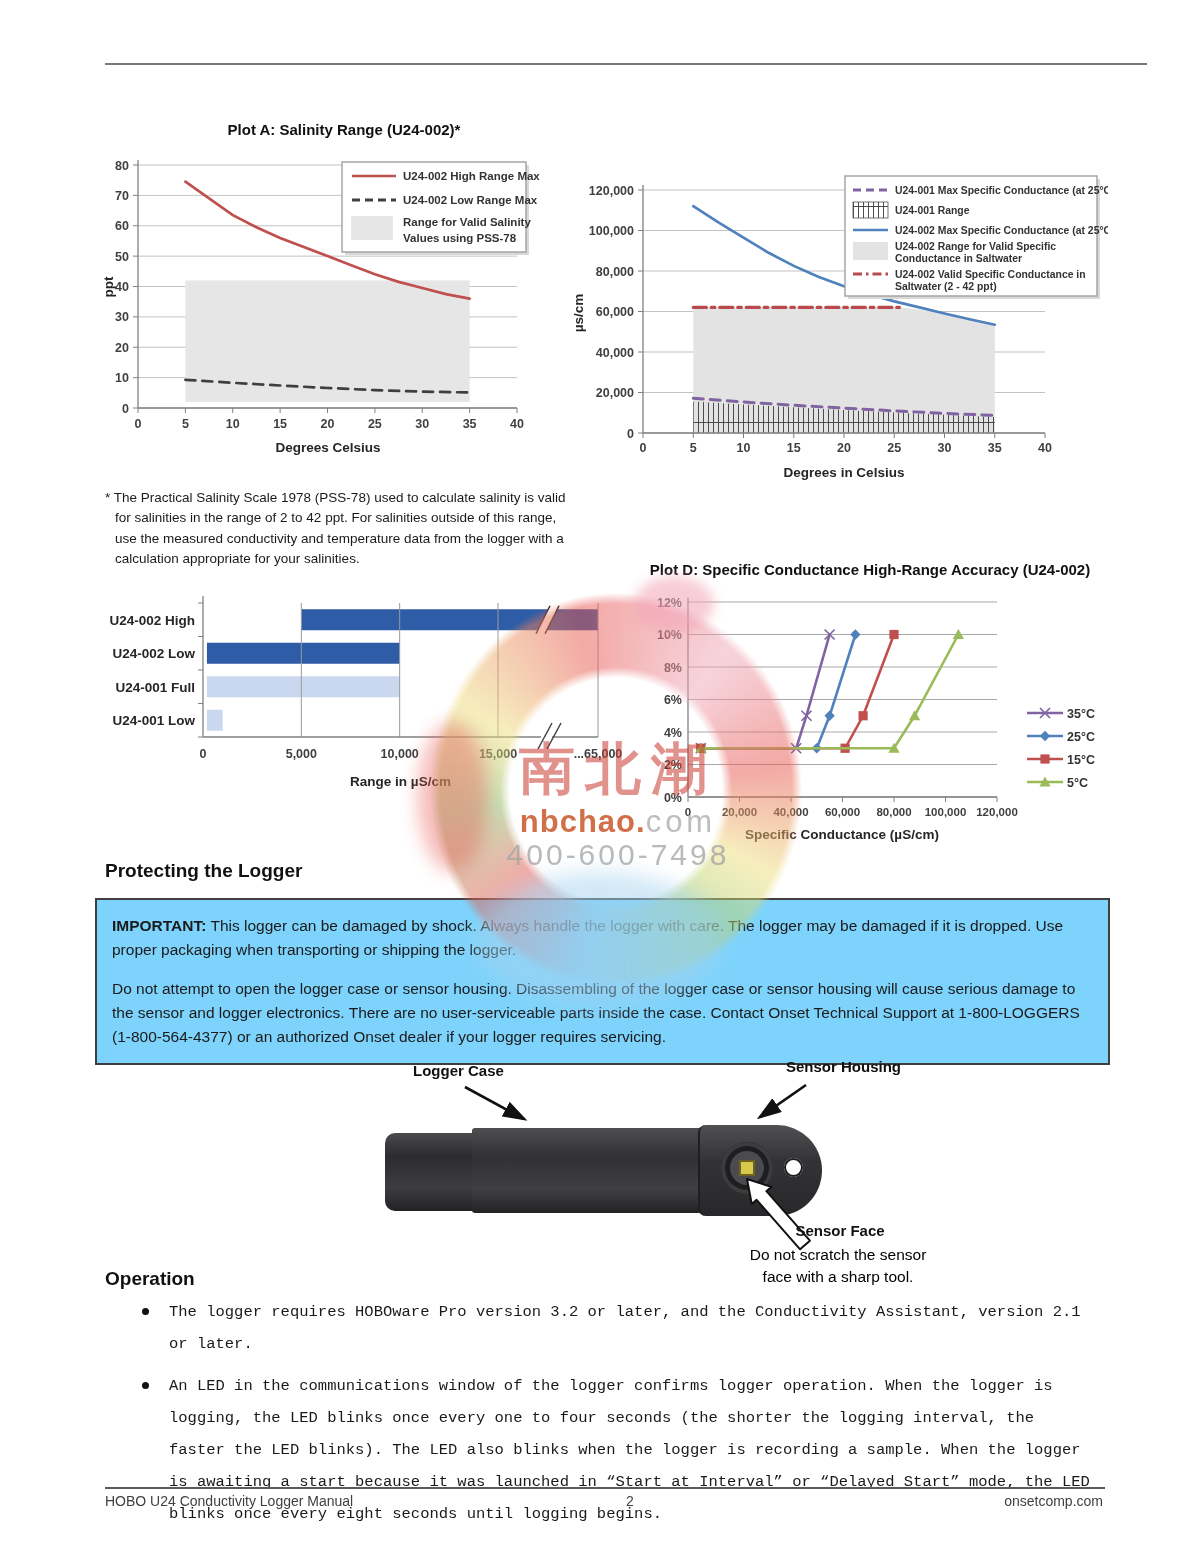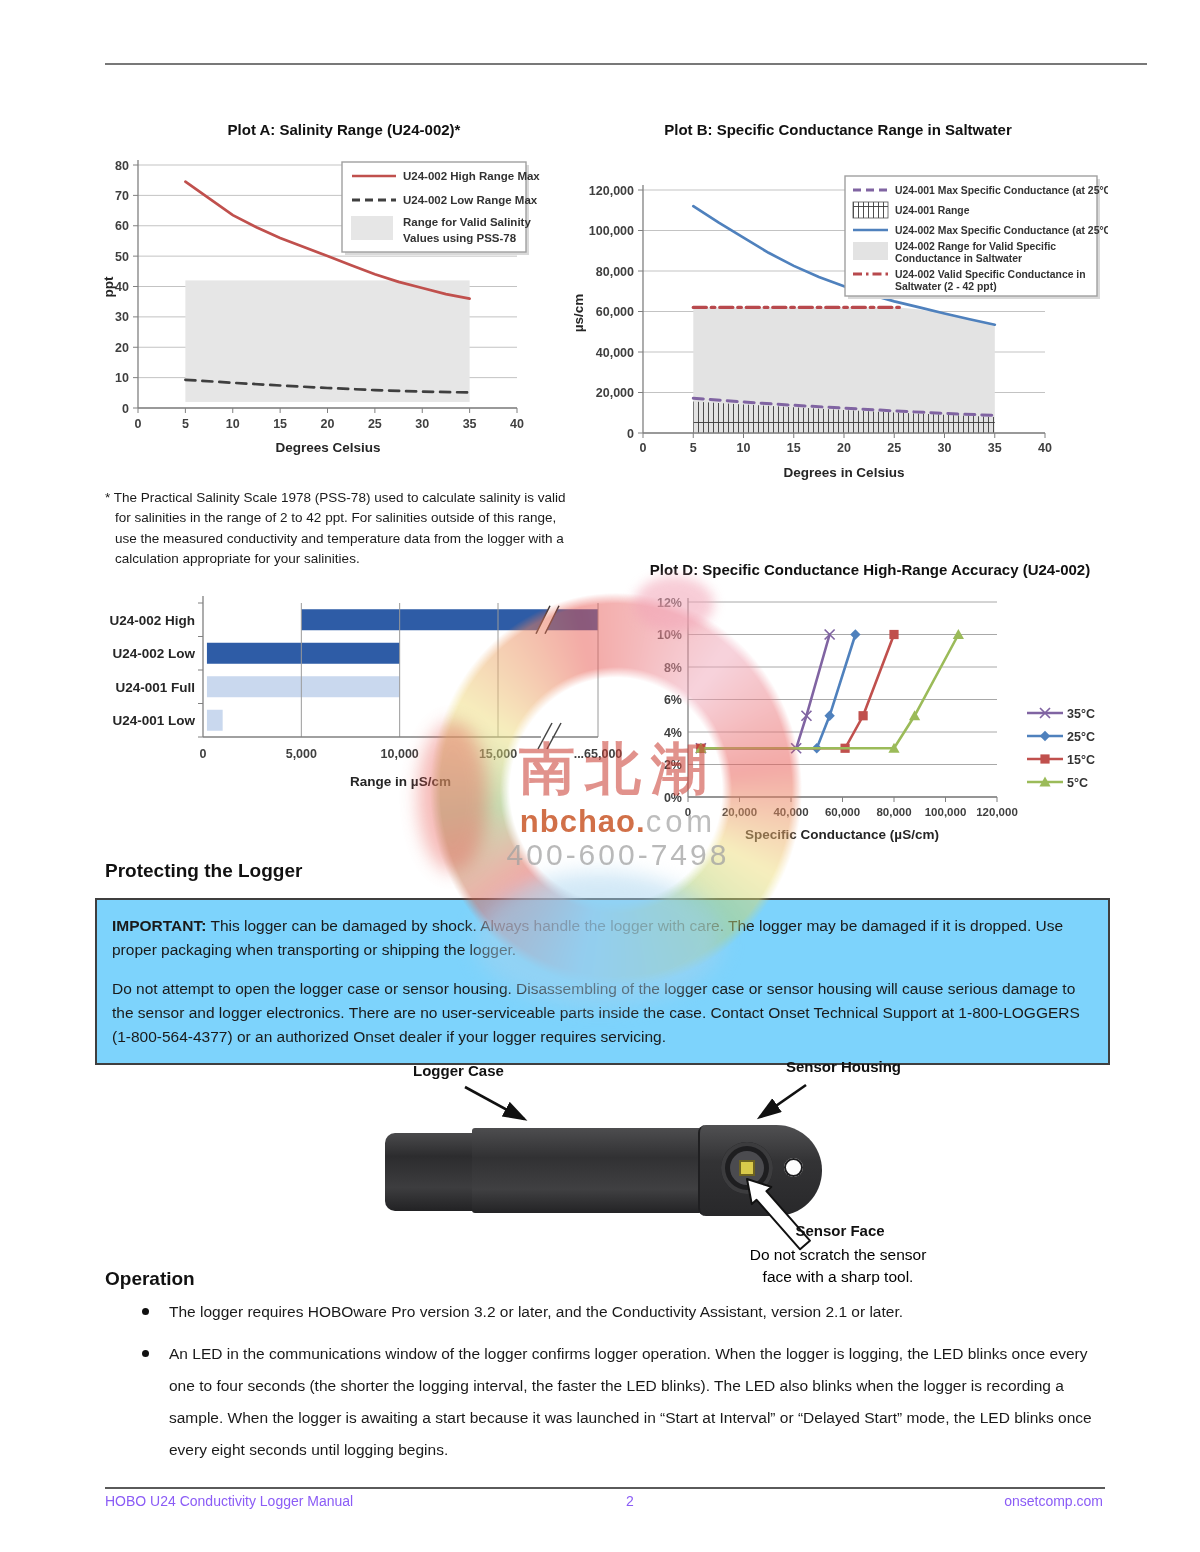--- a/index.html
+++ b/index.html
@@ -59,27 +59,27 @@
   .dev-head{position:absolute;left:698px;top:70px;width:122px;height:91px;border-radius:8px 46px 46px 8px;
     background:linear-gradient(#505052,#333335 40%,#28282a);border-left:2px solid #1f1f21;}
   .dev-ring{position:absolute;left:21px;top:17px;width:52px;height:52px;border-radius:50%;background:#1e1e20;
     box-shadow:inset 0 0 0 4px #3c3c3e;display:flex;align-items:center;justify-content:center;}
   .dev-inner{width:34px;height:34px;border-radius:50%;background:#4b4b4f;display:flex;align-items:center;justify-content:center;}
   .dev-chip{width:12px;height:12px;background:#d9c94b;border:2px solid #6d6220;box-sizing:content-box;}
   .dev-hole{position:absolute;left:84px;top:33px;width:19px;height:19px;border-radius:50%;background:#fdfdfd;
     box-shadow:inset 0 0 0 2px #1d1d1f;}
   
   .bullets{position:absolute;left:142px;top:1296px;width:955px;}
-  .brow{display:flex;}
+  .brow{display:flex;font-family:Liberation Mono, monospace;}
   .brow + .brow{margin-top:10px;}
   .brow .dot{flex:0 0 auto;width:7px;height:7px;border-radius:50%;background:#111;margin:12px 20px 0 0;}
   .brow p{margin:0;font-size:15.5px;line-height:32px;}
   
   .footer-rule{left:105px;top:1487px;width:1000px;height:2px;background:#5a5a5a;}
-  .footer-text{position:absolute;top:1493px;font-size:14px;color:#8b5cf6;}
+  .footer-text{position:absolute;top:1493px;font-size:14px;color:#404040;}
   .ft-left{left:105px;}
   .ft-center{left:626px;}
   .ft-right{right:97px;}
 </style>
 </head>
 <body>
 
 <div class="page">
 
   <div class="rule top-rule"></div>
@@ -145,21 +145,20 @@
         <text x="305" y="30" class="leg">U24-002 High Range Max</text>
         <line x1="254" x2="298" y1="50" y2="50" stroke="#3f3f3f" stroke-width="3" stroke-dasharray="8 5"></line>
         <text x="305" y="54" class="leg">U24-002 Low Range Max</text>
         <rect x="253" y="66" width="42" height="24" fill="#e6e6e6"></rect>
         <text x="305" y="76" class="leg">Range for Valid Salinity</text>
         <text x="305" y="92" class="leg">Values using PSS-78</text>
       </svg>
   </section>
 
   <section class="chart-box" style="left:568px;top:118px;width:540px;height:365px;">
-    <h3 class="chart-title">Plot B: Specific Conductance Range in Saltwater</h3>
     <svg id="plotB" style="top:40px;" width="540" height="325">
         <defs>
           <pattern id="hatchP" width="5" height="24" patternUnits="userSpaceOnUse">
             <path d="M0.5 0 V24" stroke="#3a3a3a" stroke-width="0.9"></path>
             <path d="M0 0.5 H5" stroke="#3a3a3a" stroke-width="0.9"></path>
           </pattern>
         </defs>
         <line x1="75" x2="477" y1="275" y2="275" stroke="#c3c3c3" stroke-width="1"></line>
         <line x1="75" x2="477" y1="234.5" y2="234.5" stroke="#c3c3c3" stroke-width="1"></line>
         <line x1="75" x2="477" y1="194" y2="194" stroke="#c3c3c3" stroke-width="1"></line>

